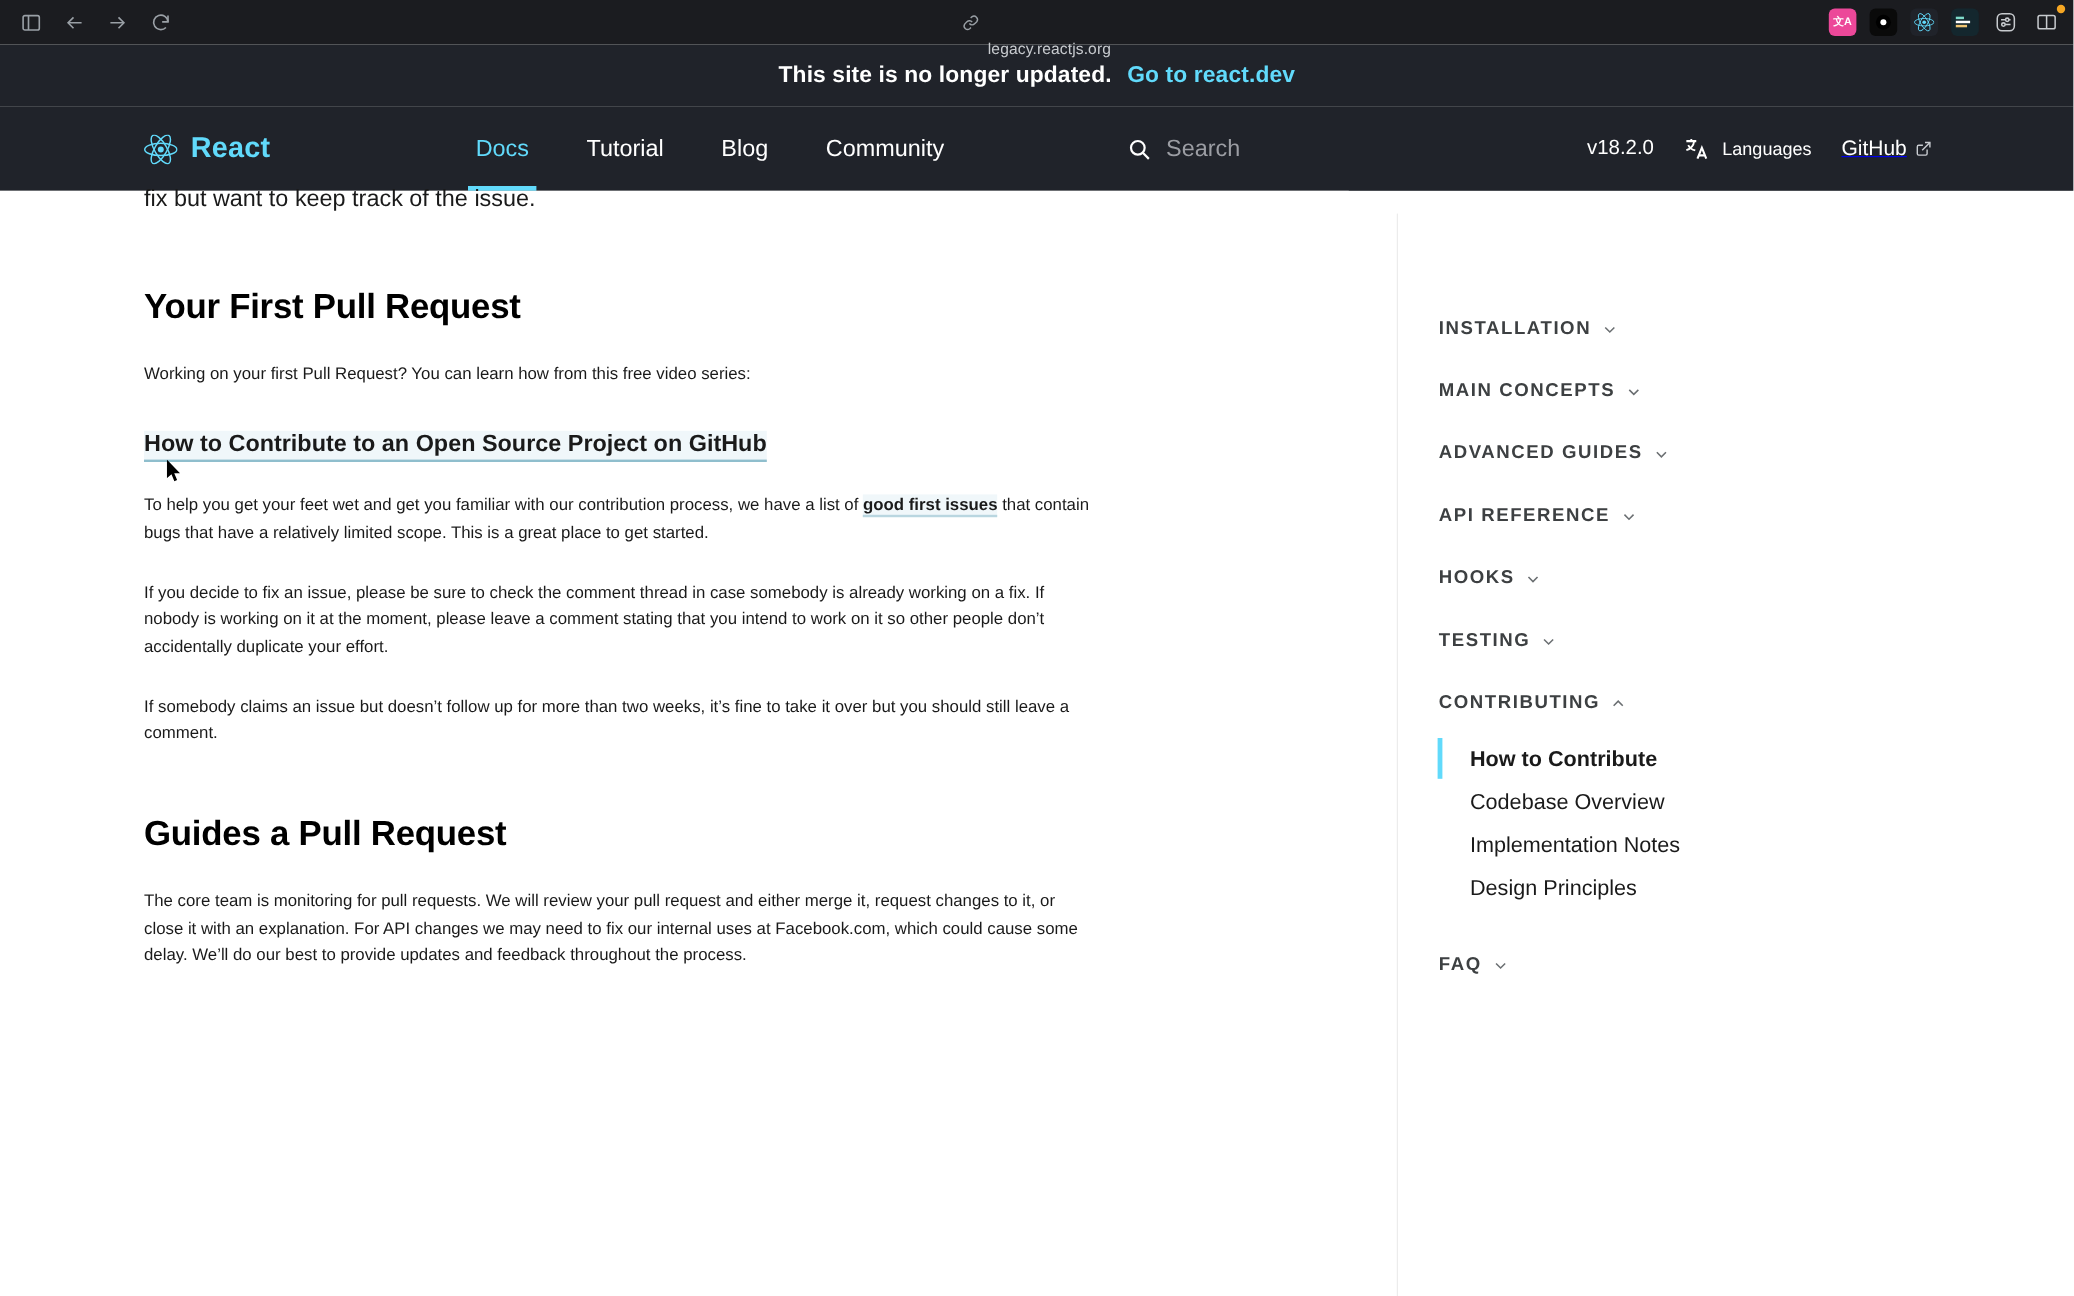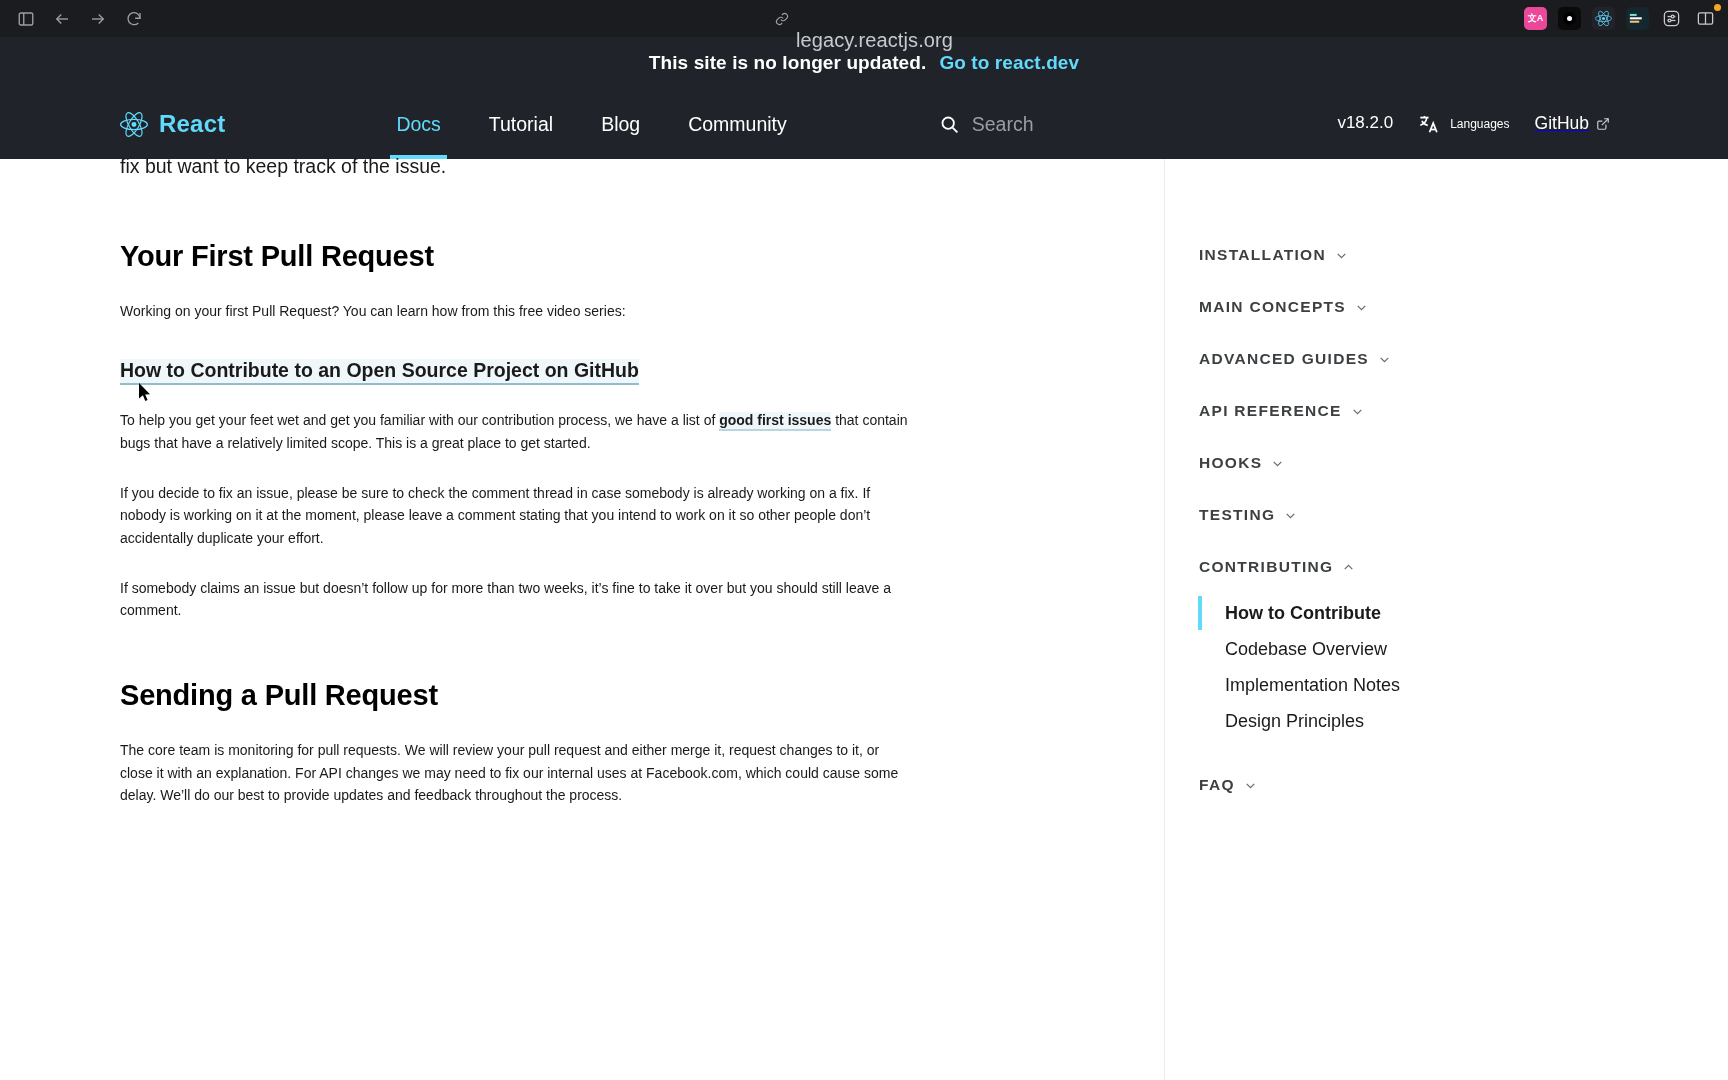--- a/index.html
+++ b/index.html
@@ -23,21 +23,21 @@
     display: flex; align-items: center; justify-content: center;
     color: #9aa0a6;
   }
   .chrome-btn svg { display: block; }
   #url-wrap {
     position: absolute; left: 0; right: 0;
     display: flex; align-items: center; justify-content: center;
     gap: 7px; pointer-events: none;
   }
   #url-text {
-    color: #c7cace; font-size: 20px; letter-spacing: .1px; margin-top: 44px;
+    color: #c7cace; font-size: 13px; letter-spacing: .1px; margin-top: 44px;
   }
   .chrome-right {
     margin-left: auto; display: flex; align-items: center;
     gap: 11px; padding-right: 11px;
   }
   .ext-icon {
     width: 23px; height: 23px; border-radius: 5px;
     display: flex; align-items: center; justify-content: center;
     font-size: 11px; font-weight: bold; color: #fff;
     position: relative;
@@ -100,35 +100,36 @@
     display: flex; align-items: center; gap: 12px;
     margin-left: 128px;
   }
   #search-placeholder { color: #9b9da3; font-size: 19.5px; }
   #nav-right {
     margin-left: auto; display: flex; align-items: flex-start;
     gap: 25px; padding-right: 118px;
   }
   #version-label { color: #ffffff; font-size: 17px; }
   #languages-item { display: flex; align-items: center; gap: 10px; }
-  #languages-label { color: #ffffff; font-size: 12px; }
+  #languages-label { color: #ffffff; font-size: 15px; }
   #github-item { display: flex; align-items: center; gap: 7px; }
   #github-label { color: #ffffff; font-size: 17.5px; }
 
   
   #page-body { display: flex; height: calc(1080px - 37px - 52px - 70px); gap: 40px; }
   #article {
     width: 1124px; padding: 0 0 0 120px;
     background: #ffffff;
     position: relative;
   }
   #sidebar {
     flex: 1; background: #ffffff;
     border-left: 1px solid #ececec;
     padding: 70px 0 16px 34px;
+    margin-top: 19px;
   }
 
   
   .clipped-line {
     font-size: 19.5px; color: #1a1a1a; line-height: 1.62;
     margin-top: -8px;
   }
   h2.section-heading {
     font-size: 29px; color: #000000; font-weight: bold;
     margin: 57px 0 0 0; letter-spacing: -.2px;
@@ -348,21 +349,21 @@
     </div>
 
     <p class="body-text">
       <span>To help you get your feet wet and get you familiar with our contribution process, we have a list of </span><a class="doc-link" href="#">good first issues</a><span> that contain bugs that have a relatively limited scope. This is a great place to get started.</span>
     </p>
 
     <p class="body-text">If you decide to fix an issue, please be sure to check the comment thread in case somebody is already working on a fix. If nobody is working on it at the moment, please leave a comment stating that you intend to work on it so other people don’t accidentally duplicate your effort.</p>
 
     <p class="body-text">If somebody claims an issue but doesn’t follow up for more than two weeks, it’s fine to take it over but you should still leave a comment.</p>
 
-    <h2 class="section-heading">Sending a Pull Request</h2>
+    <h2 class="section-heading">Guides a Pull Request</h2>
 
     <p class="body-text">The core team is monitoring for pull requests. We will review your pull request and either merge it, request changes to it, or close it with an explanation. For API changes we may need to fix our internal uses at Facebook.com, which could cause some delay. We’ll do our best to provide updates and feedback throughout the process.</p>
 
     <div id="mouse-cursor">
       <svg width="13" height="19" viewBox="0 0 13 19">
         <polygon points="0,0 0,15.5 3.9,12.2 6.3,18 8.6,17 6.2,11.4 11,11.3" fill="#000000"></polygon>
       </svg>
     </div>
   </div>
 

